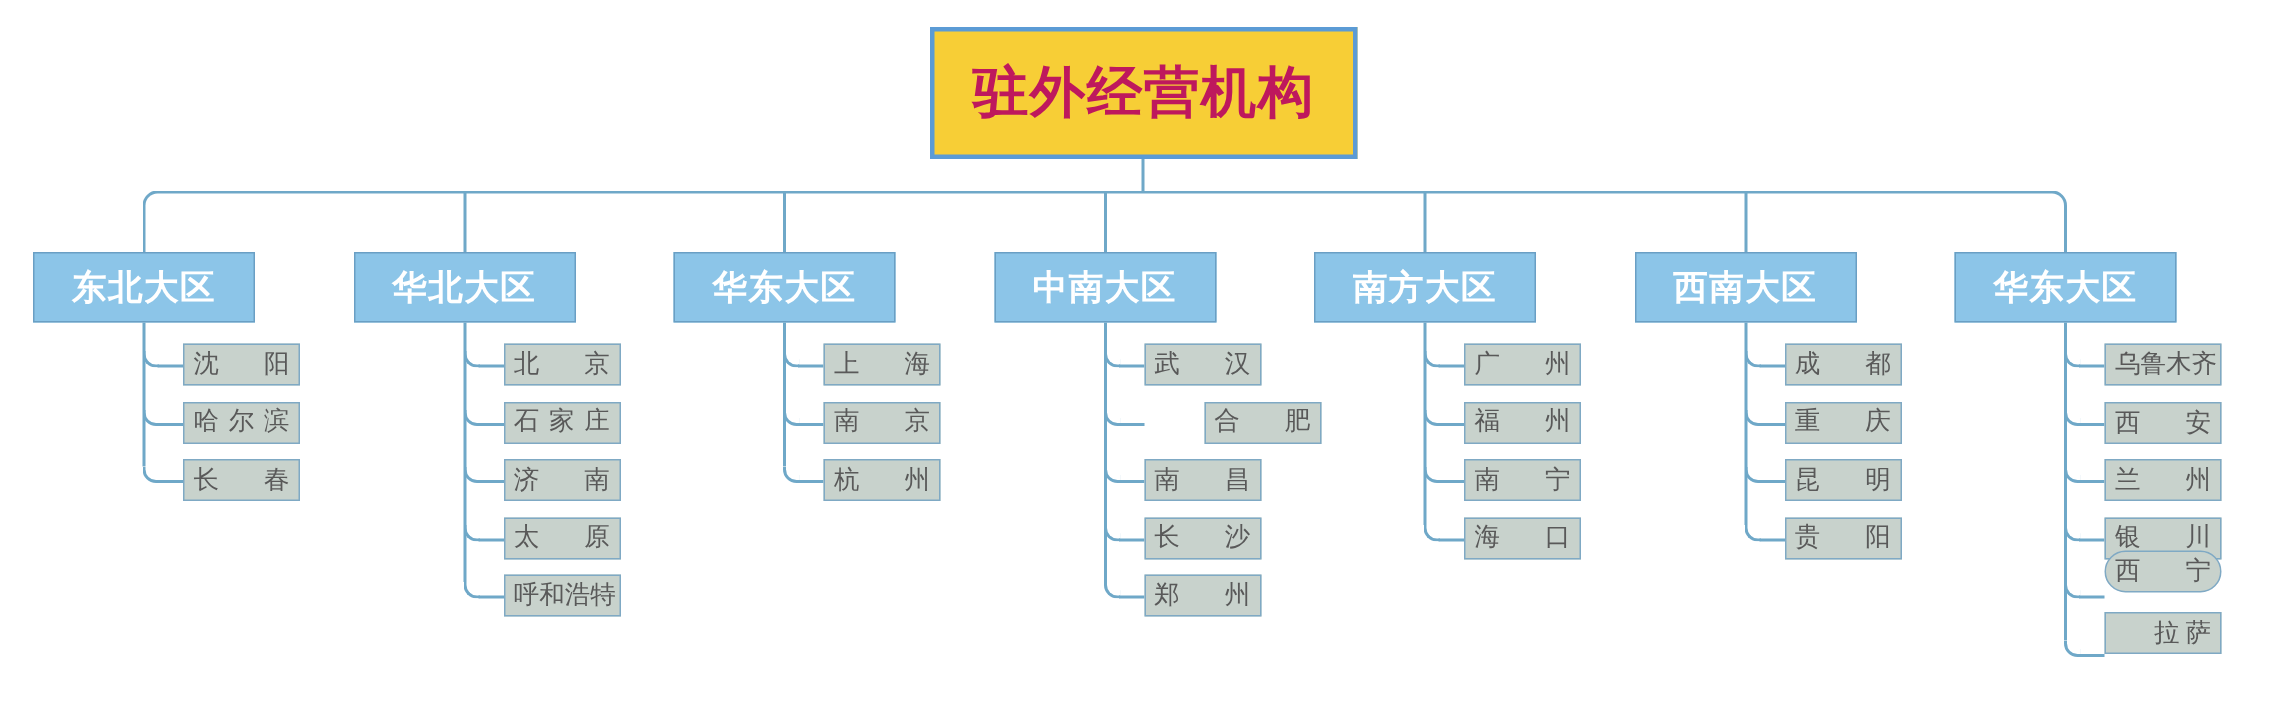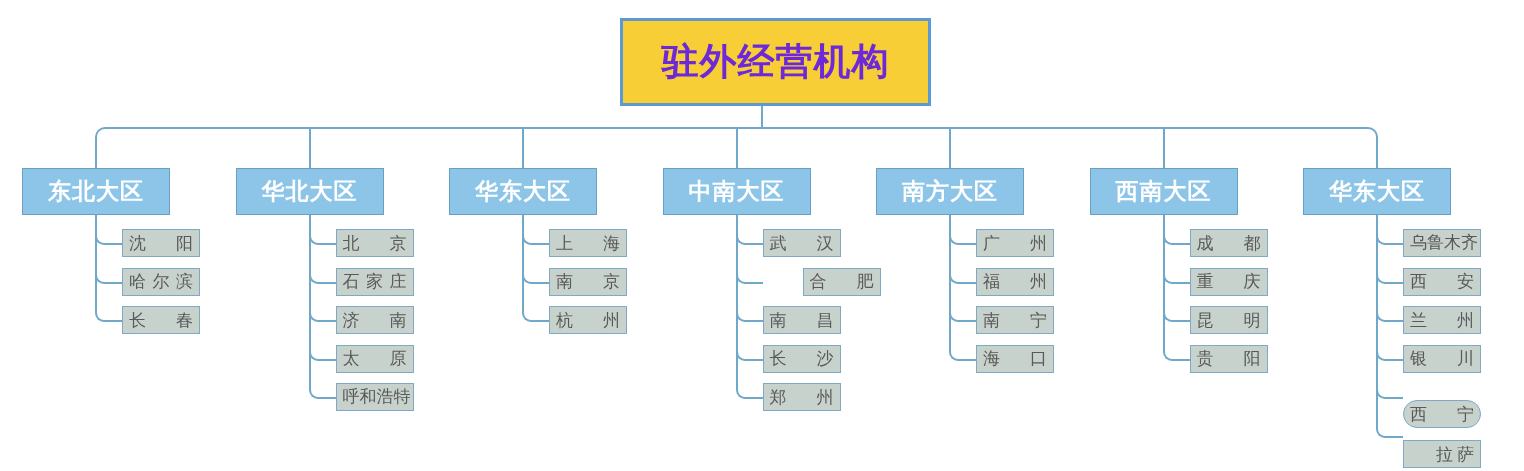--- a/index.html
+++ b/index.html
@@ -22,25 +22,25 @@
     box-sizing: border-box;
     display: flex;
     align-items: center;
     justify-content: center;
     white-space: nowrap;
   }
   
   .root-node {
     left: 620px;
     top: 18px;
-    width: 311px;
+    width: 285px;
     height: 88px;
     background: #F7CE36;
     border: 3px solid #5B9BD5;
-    color: #6d28d9;
+    color: #be185d;
     font-size: 37px;
     font-weight: bold;
     letter-spacing: 1px;
   }
   
   .region-node {
     width: 148px;
     height: 47px;
     background: #8CC5E8;
     border: 1px solid #6A9FC4;
@@ -67,21 +67,20 @@
     display: block;
     width: 100%;
     text-align: justify;
     text-align-last: justify;
     line-height: 1;
   }
   .city-label.wide {
     text-align: left;
     text-align-last: center;
     letter-spacing: 0;
-    font-family: Liberation Mono, monospace;
   }
   
   .conn {
     position: absolute;
     box-sizing: border-box;
     pointer-events: none;
   }
   .h-line {
     background: #6FA8C8;
     height: 2px;
@@ -294,21 +293,21 @@
       </div>
       <div class="node city-node" style="left: 1403px; top: 267.5px; font-family: Liberation Serif, serif;">
         <span class="city-label">西安</span>
       </div>
       <div class="node city-node" style="left: 1403px; top: 306px;">
         <span class="city-label">兰州</span>
       </div>
       <div class="node city-node" style="left: 1403px; top: 344.5px;">
         <span class="city-label">银川</span>
       </div>
-      <div class="node city-node" style="left: 1403px; top: 400px; border-radius: 14px;">
+      <div class="node city-node" style="left: 1403px; top: 367px; border-radius: 14px;">
         <span class="city-label">西宁</span>
       </div>
-      <div class="node city-node" style="left: 1403px; top: 440px; padding-left: 32px;">
+      <div class="node city-node" style="left: 1403px; top: 408px; padding-left: 32px;">
         <span class="city-label">拉萨</span>
       </div>
     </div>
 
 </div>
 
 </body></html>

